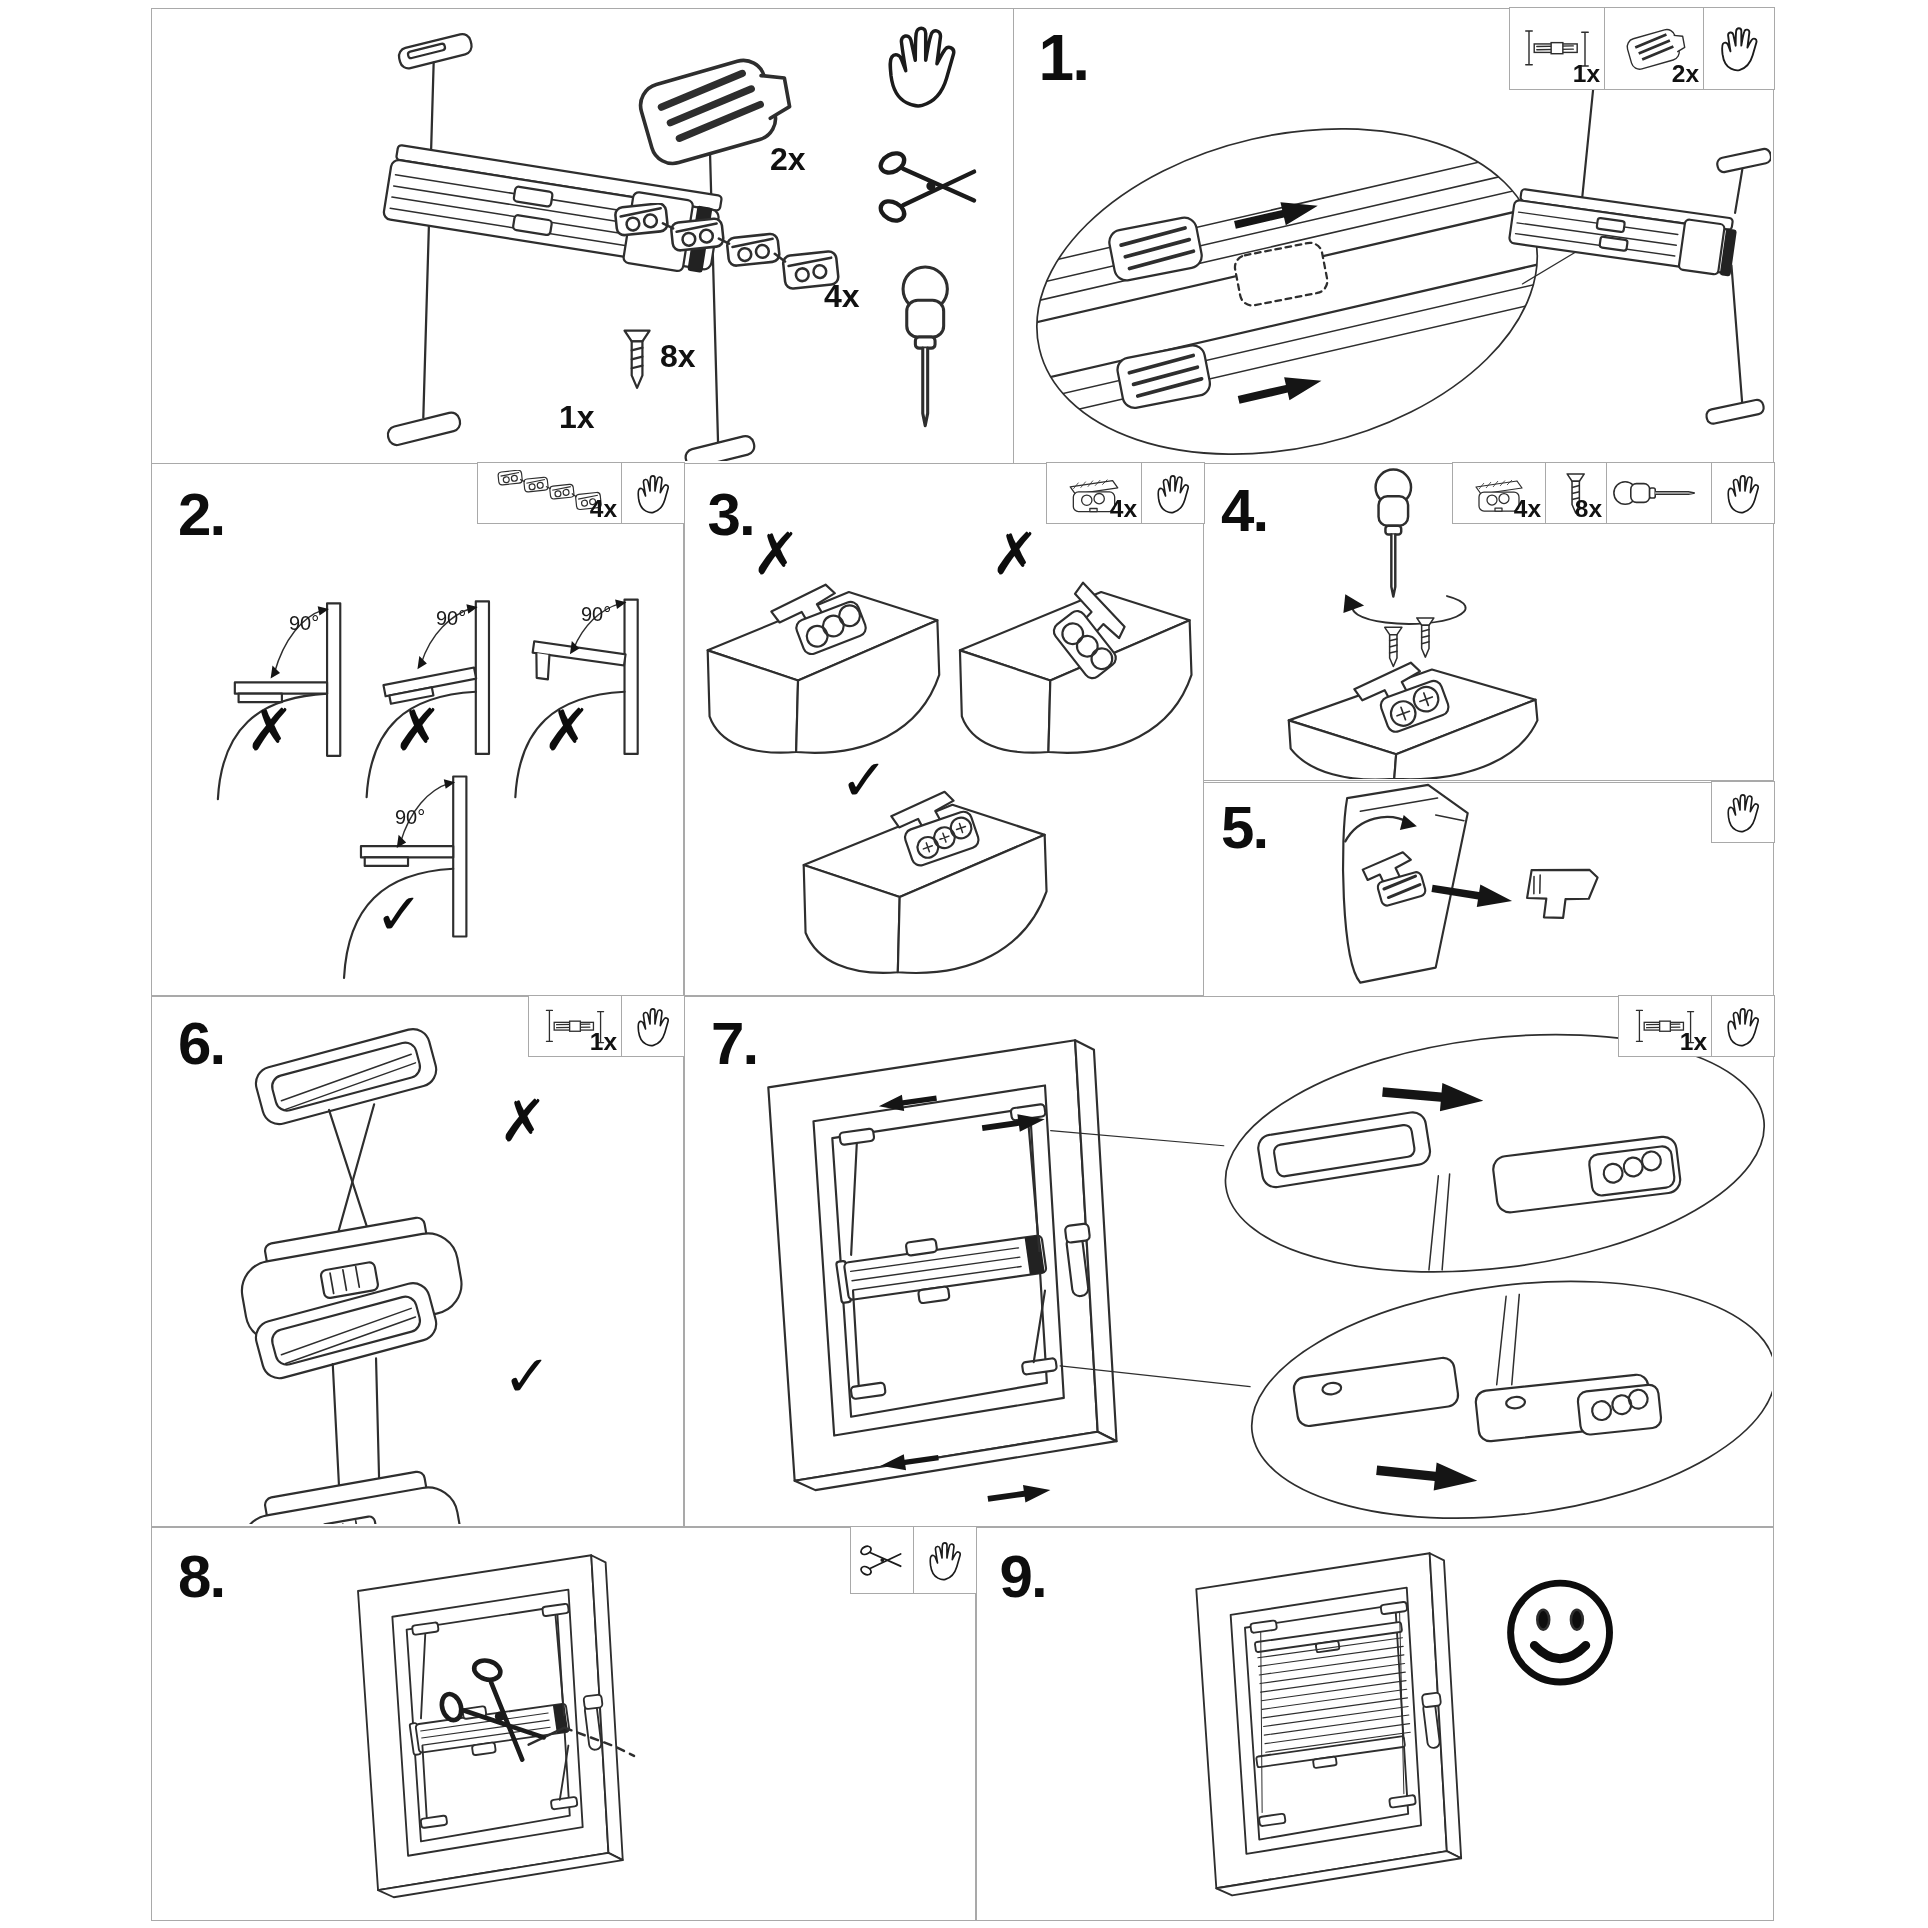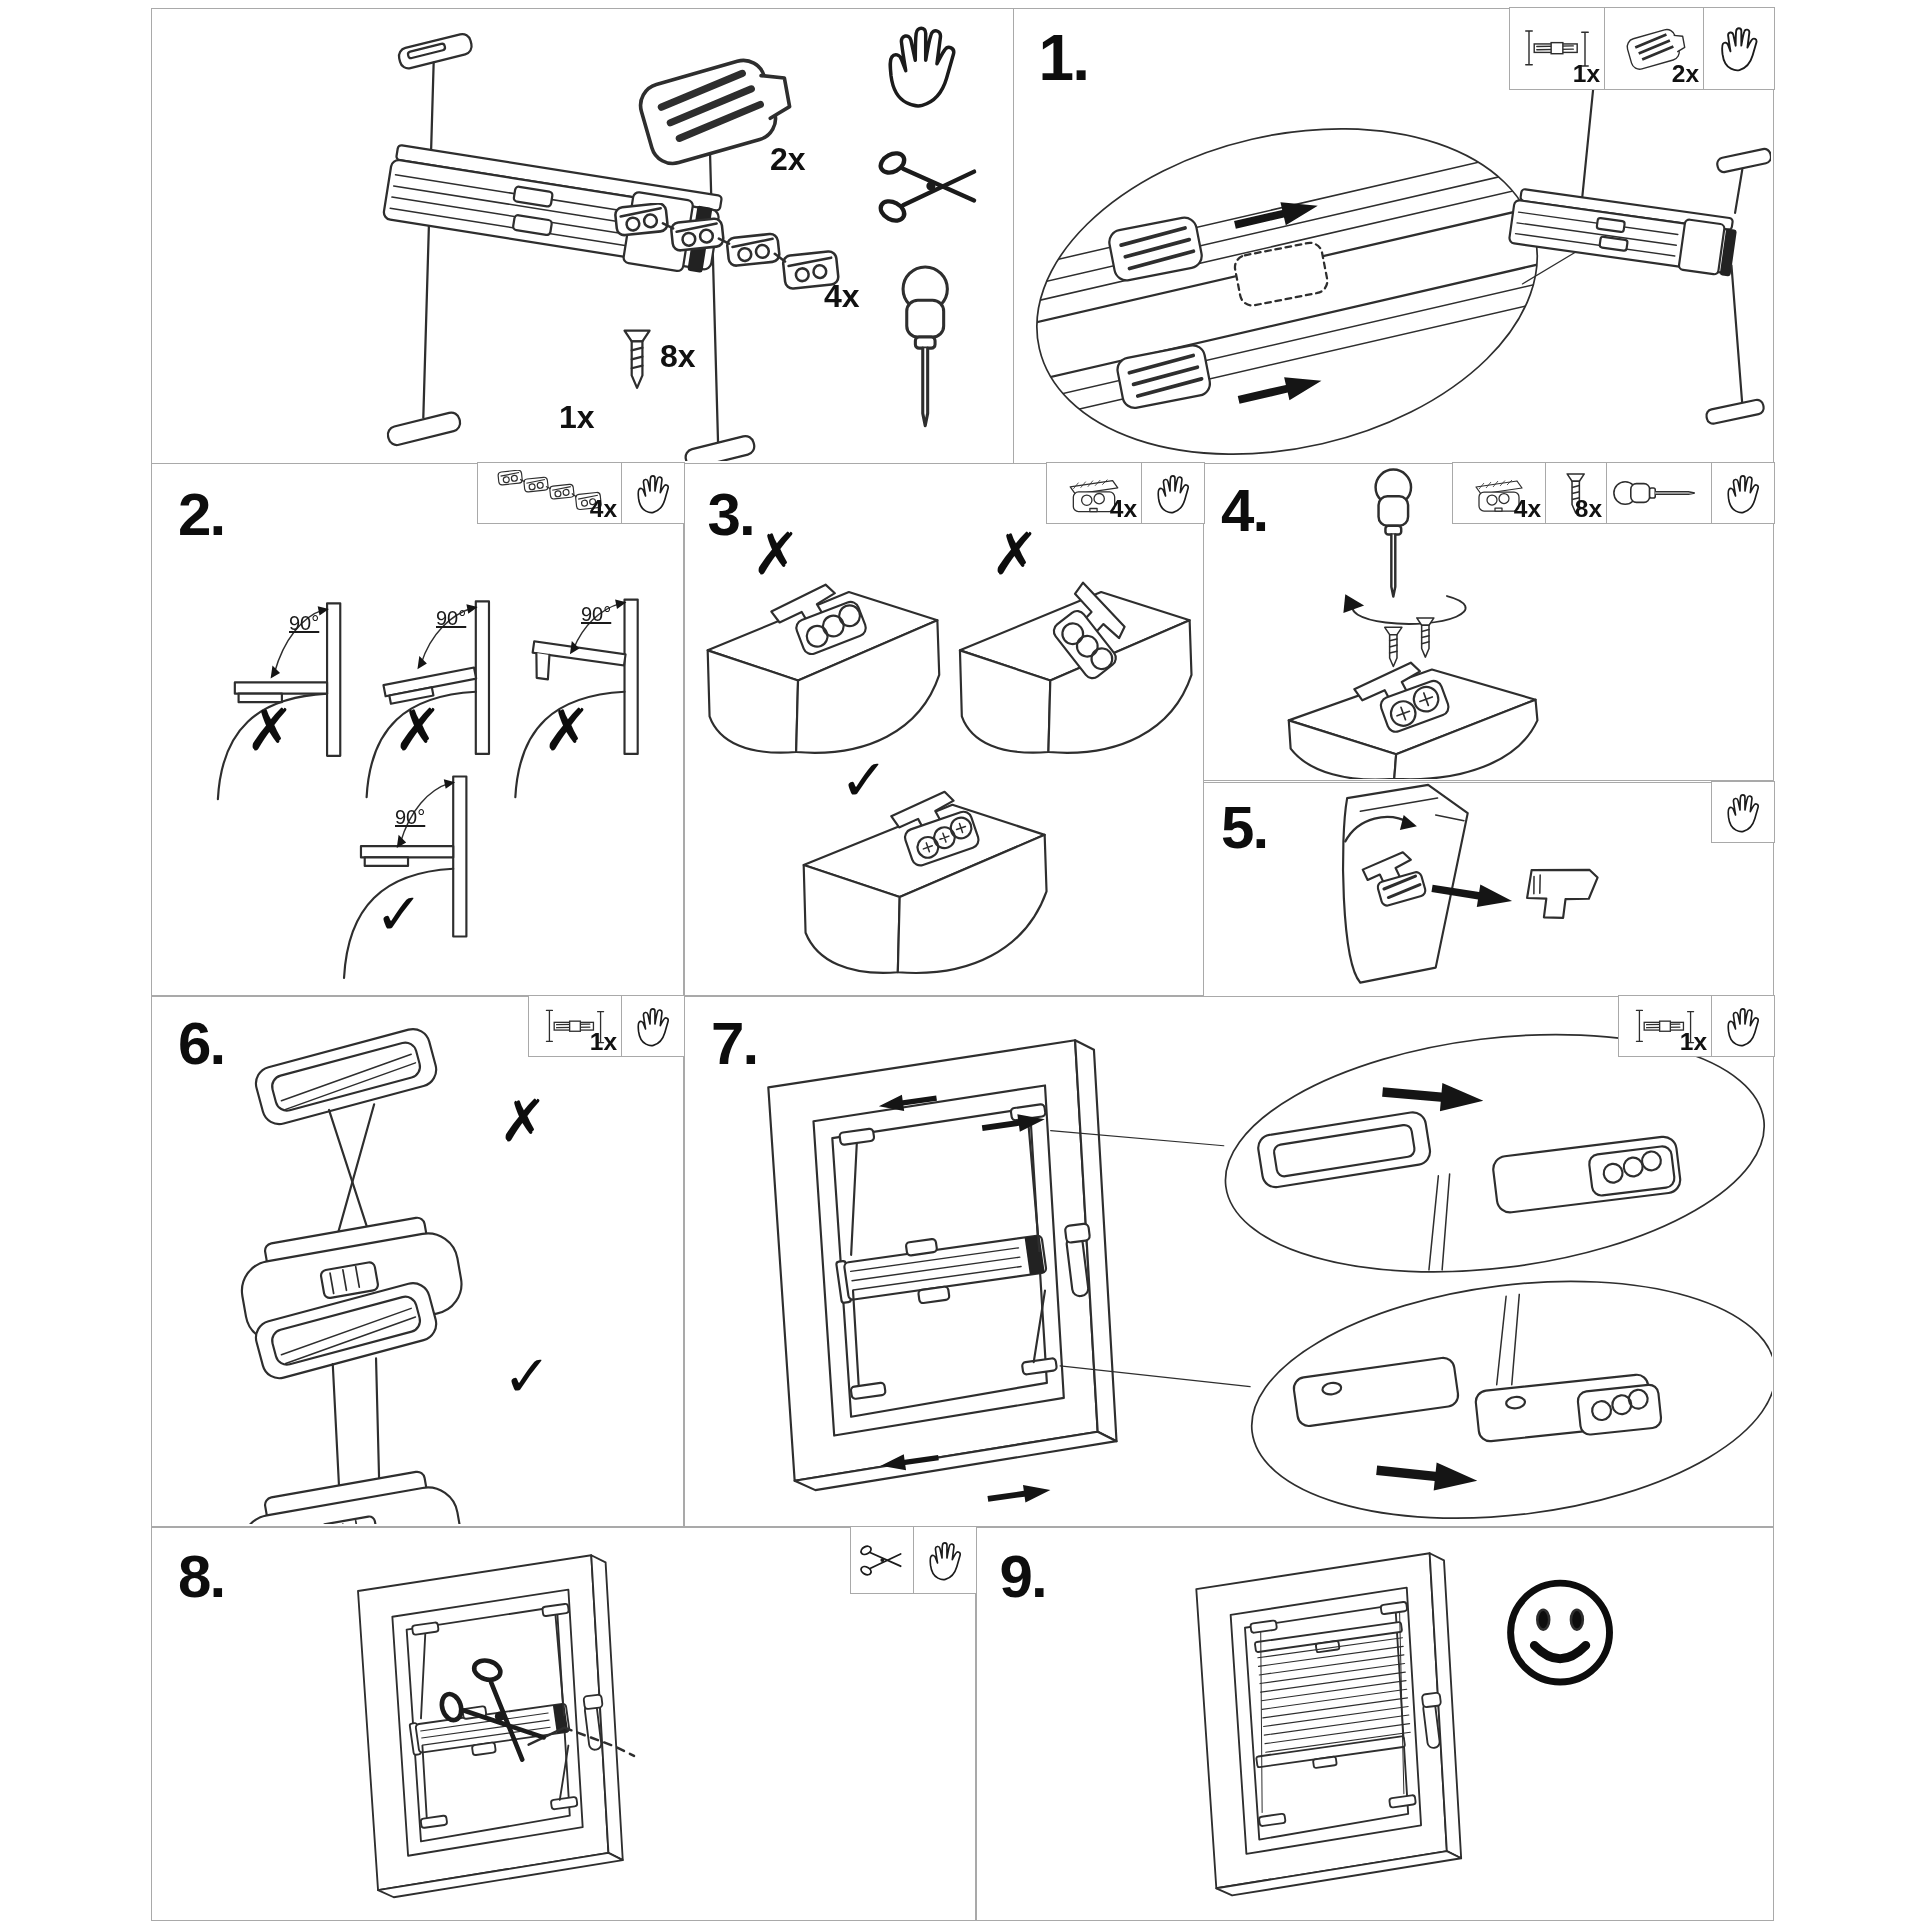--- a/index.html
+++ b/index.html
@@ -8,21 +8,21 @@
   .panel{position:absolute;box-sizing:border-box;border:1.9px solid #a9a9a9;background:#fff;}
   .num{position:absolute;font-weight:900;font-size:64px;line-height:1;letter-spacing:-1.9px;color:#0d0d0d;}
   .d{position:absolute;left:0;top:0;}
   .ibox{position:absolute;top:-1.9px;right:-1.9px;display:flex;background:#fff;border:1.9px solid #a9a9a9;z-index:5;}
   .cell{position:relative;display:flex;align-items:center;justify-content:center;border-left:1.9px solid #a9a9a9;}
   .cell:first-child{border-left:none;}
   .cnt{position:absolute;right:3.8px;bottom:1.9px;font-weight:700;font-size:24.5px;line-height:1;}
   .pcnt{position:absolute;font-weight:700;font-size:32px;line-height:1;}
   .mark{position:absolute;transform:translate(-50%,-50%);font-family:"DejaVu Sans",sans-serif;
     font-weight:900;font-size:58px;line-height:1;color:#0d0d0d;}
-  .ang{position:absolute;font-size:20px;line-height:1;color:#1a1a1a;text-decoration:underline;}
+  .ang{position:absolute;font-size:20px;line-height:1;color:#1a1a1a;}
   svg{overflow:hidden;}
 </style>
 </head>
 <body>
 
 <svg width="0" height="0" style="position:absolute" aria-hidden="true">
 <defs>
   <symbol id="sym-hand" viewBox="0 0 100 100">
     <path fill="#fff" stroke="#1b1b1b" stroke-width="4" stroke-linejoin="round" d="M34 93 C24 88 18 78 16 62 C15 52 14 44 17 40 C20 36 26 37 28 43 L33 56
          C31 44 29 31 28 23 C27 15 37 13 39 21 L44 44 C44 32 44 20 45 13

